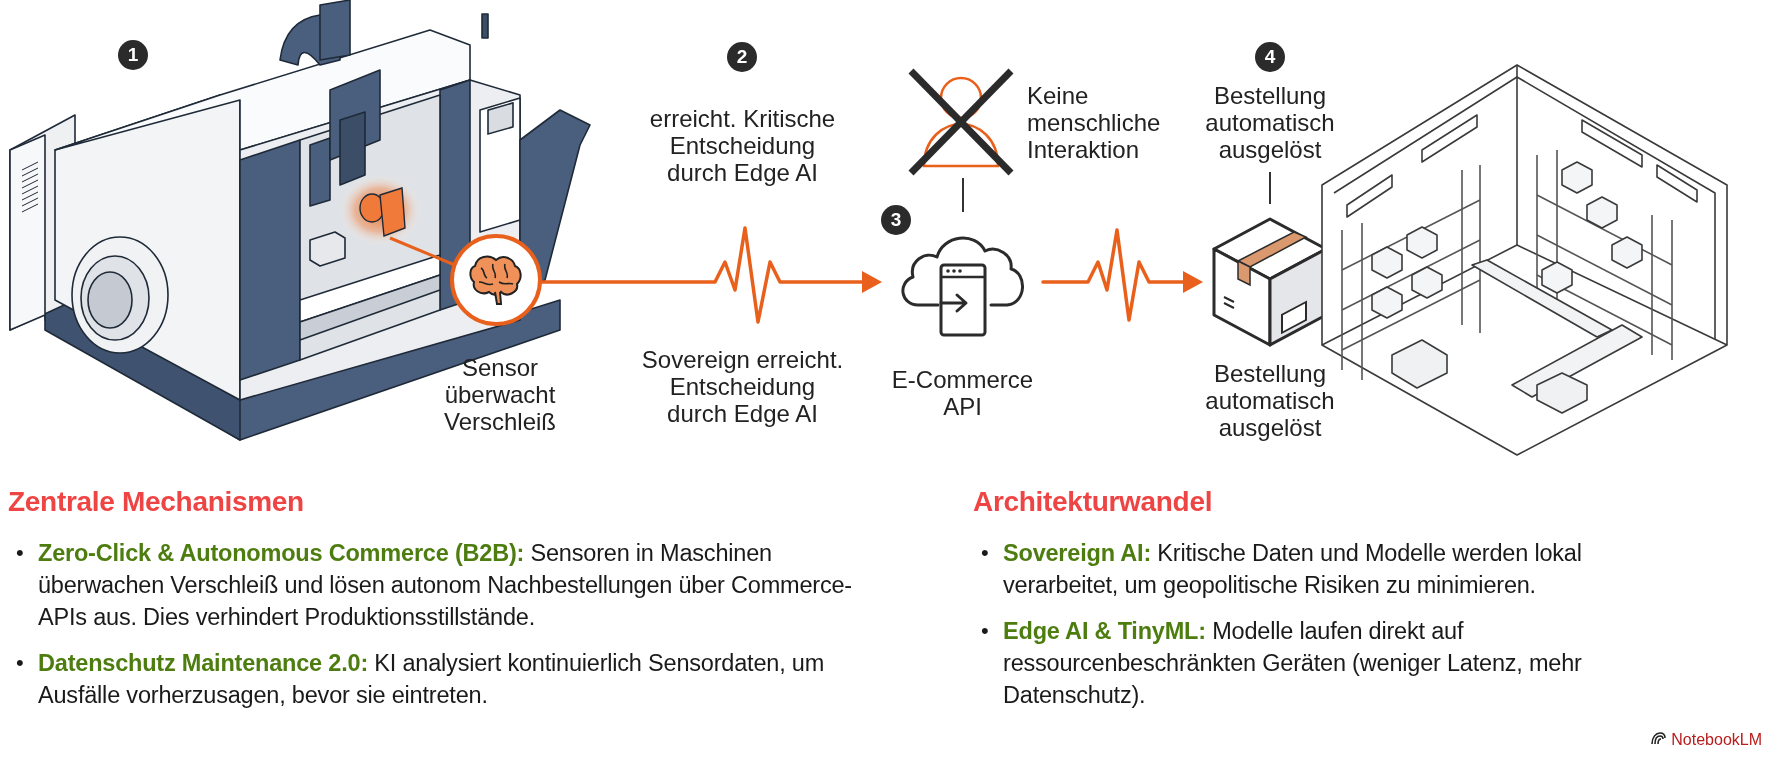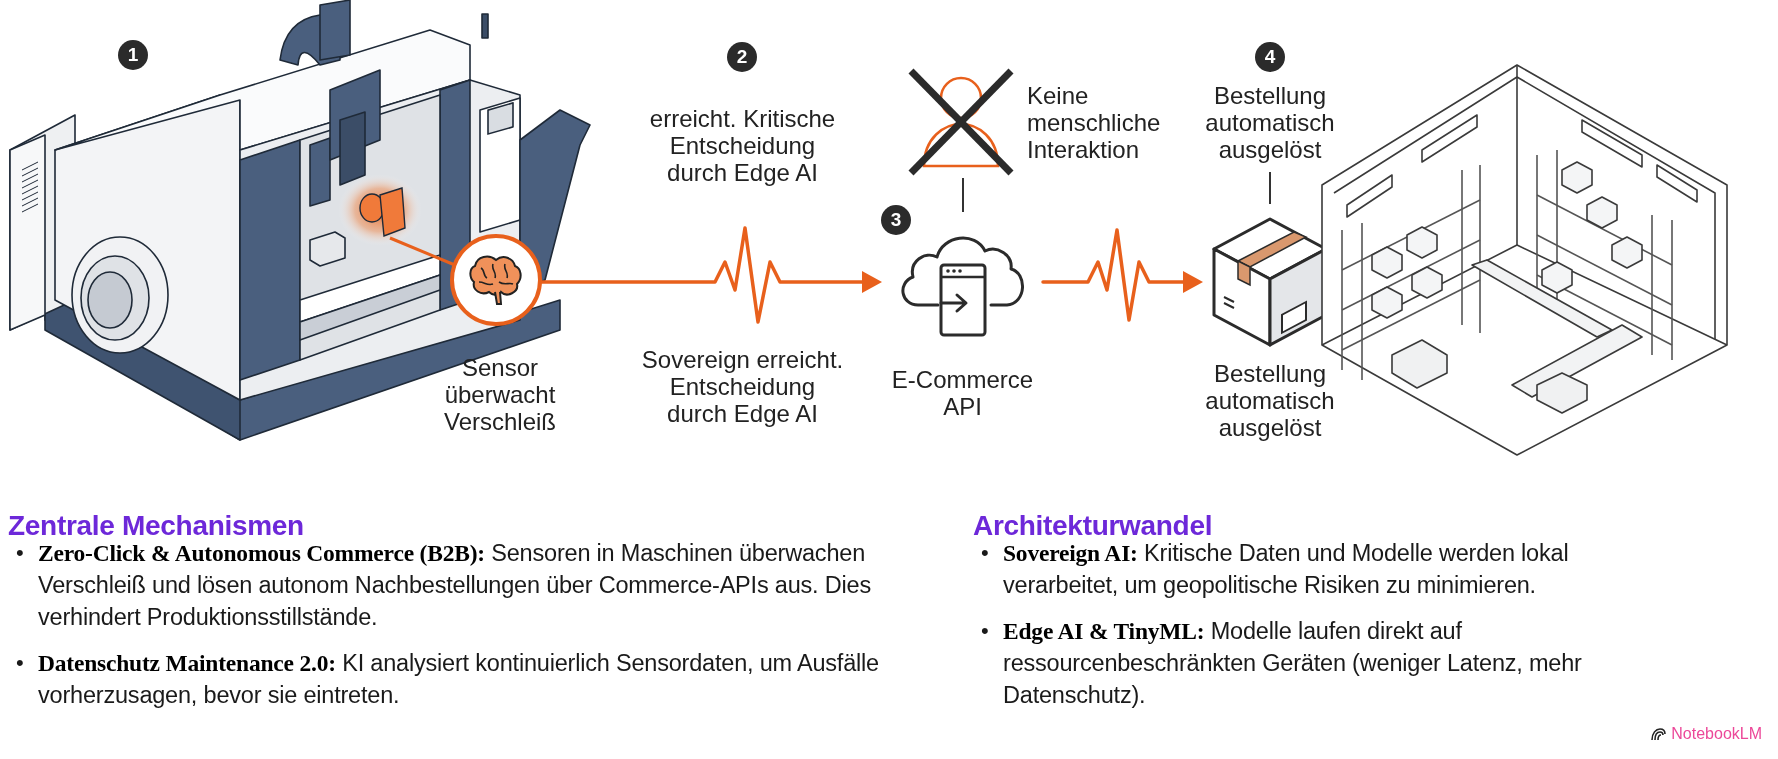--- a/index.html
+++ b/index.html
@@ -7,26 +7,26 @@
          font-family:"Liberation Sans", sans-serif; color:#1f1f1f; }
   .abs { position:absolute; }
   .badge { position:absolute; width:30px; height:30px; border-radius:50%;
            background:#2b2b2b; color:#fff; font-weight:bold; font-size:19px;
            display:flex; align-items:center; justify-content:center;
            font-family:"Liberation Sans", sans-serif; }
   .label { position:absolute; text-align:center; font-size:24px; line-height:27px; color:#222; }
   .label span { display:block; }
   .label-left { text-align:left; }
   svg { position:absolute; overflow:visible; }
-  .section-title { position:absolute; font-size:28px; font-weight:bold; color:#6d28d9; letter-spacing:-0.3px;margin-top:24px; }
+  .section-title { position:absolute; font-size:28px; font-weight:bold; color:#ef4444; letter-spacing:-0.3px; }
   .bullets { position:absolute; margin:0; padding:0; list-style:none; }
   .bullets li { position:relative; padding-left:30px; font-size:23.5px; line-height:32px; color:#1a1a1a; margin-bottom:14px; letter-spacing:-0.2px; }
   .bullets li::before { content:"•"; position:absolute; left:8px; top:0; font-size:22px; }
-  .bullets b { font-weight:bold; color:#000000;font-family:Liberation Serif, serif; }
-  .brand { position:absolute; right:16px; bottom:16px; font-size:16px; color:#ec4899; display:flex; align-items:center; gap:5px; }
+  .bullets b { font-weight:bold; color:#4d7c0f; }
+  .brand { position:absolute; right:16px; bottom:10px; font-size:16px; color:#b91c1c; display:flex; align-items:flex-start; gap:5px; }
 </style>
 </head>
 <body>
 
 <div class="badge" style="left:118px;top:40px;">1</div>
 
 <svg width="600" height="470" style="left:0;top:0;" viewBox="0 0 600 470">
   <g stroke="#1f2a38" stroke-width="1.6" stroke-linejoin="round">
 
     <polygon points="45,320 240,440 560,330 560,300 240,400 45,290" fill="#4A5F7E"></polygon>

